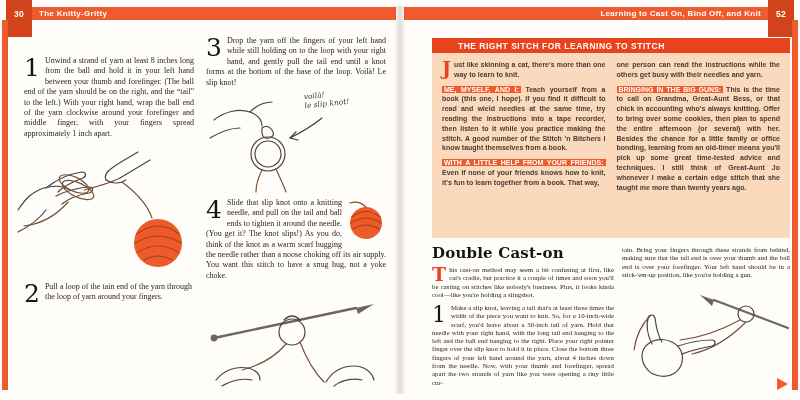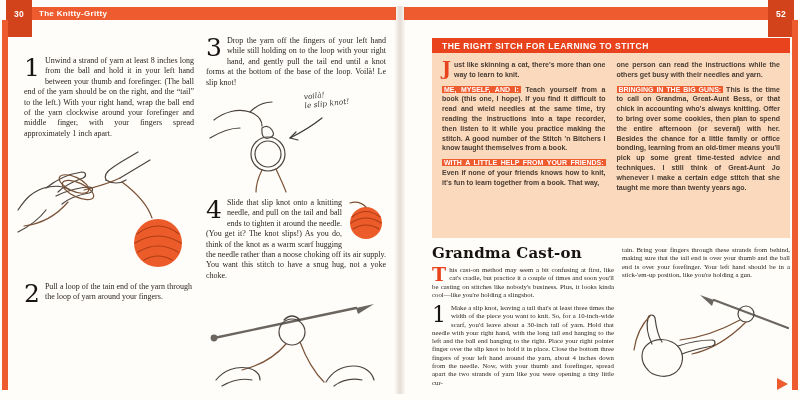--- a/index.html
+++ b/index.html
@@ -27,21 +27,21 @@
          font-size:16px;color:#181411;letter-spacing:.2px}
   .para{position:absolute;font-size:8px;line-height:1.3;text-align:justify;color:#2b2420}
   .para.small{font-size:6.8px;line-height:1.22}
   .stepnum{float:left;font-family:"DejaVu Serif",serif;font-size:25px;line-height:22px;
            padding:1px 5px 0 0;color:#181411}
   .dropcap{float:left;font-family:"DejaVu Serif",serif;font-weight:700;font-size:19px;
            line-height:15px;color:#e8431d;padding:1px 3px 0 0}
 
   .sitchbox{position:absolute;left:32px;top:38px;width:358px;height:200px;background:#fbd9bd;overflow:hidden}
   .sitchbox .btitle{height:15px;background:#e8431d;color:#fff;font-family:"Liberation Sans",sans-serif;
-                    font-weight:700;font-size:8.5px;letter-spacing:.5px;display:flex;align-items:center;padding:0 10px}
+                    font-weight:700;font-size:8.5px;letter-spacing:.5px;display:flex;align-items:center;padding:0 26px}
   .sitchbox .cols{display:flex;gap:11px;padding:7px 10px 8px;
                   font-family:"Liberation Sans",sans-serif;font-weight:700;font-size:7px;line-height:1.4;
                   color:#473c33;text-align:justify}
   .sitchbox .c{flex:1;min-width:0}
   .sitchbox p{margin:0 0 5px}
   .lead{background:#ee5b2e;color:#fff;padding:0 2px}
 
   .annot{position:absolute;font-family:"DejaVu Serif",serif;font-style:italic;font-size:7.5px;
          color:#3a3a3a;transform:rotate(-6deg);line-height:1.2;white-space:nowrap}
   .illus{position:absolute}
@@ -145,40 +145,41 @@
           <path d="M128,104 C136,98 146,96 156,98"></path>
           <path d="M10,98 C18,88 30,84 42,86 C50,88 54,92 54,98"></path>
           <path d="M16,104 C26,98 36,96 46,98"></path>
         </g>
       </svg>
     </div>
   </div>
 
   <div class="page right">
     <div class="bar br">
+      <span class="head">Learning to Cast On, Bind Off, and Knit</span>
       <span class="num">52</span>
     </div>
     <div class="strip r"></div>
 
     <div class="sitchbox">
       <div class="btitle">THE RIGHT SITCH FOR LEARNING TO STITCH</div>
       <div class="cols">
         <div class="c">
           <p><span class="dropcap">J</span><span>ust like skinning a cat, there's more than one way to learn to knit.</span></p>
           <p><span class="lead">ME, MYSELF, AND I:</span> <span>Teach yourself from a book (this one, I hope). If you find it difficult to read and wield needles at the same time, try reading the instructions into a tape recorder, then listen to it while you practice making the stitch. A good number of the Stitch 'n Bitchers I know taught themselves from a book.</span></p>
           <p><span class="lead">WITH A LITTLE HELP FROM YOUR FRIENDS:</span> <span>Even if none of your friends knows how to knit, it's fun to learn together from a book. That way,</span></p>
         </div>
         <div class="c">
           <p><span>one person can read the instructions while the others get busy with their needles and yarn.</span></p>
           <p><span class="lead">BRINGING IN THE BIG GUNS:</span> <span>This is the time to call on Grandma, Great-Aunt Bess, or that chick in accounting who's always knitting. Offer to bring over some cookies, then plan to spend the entire afternoon (or several) with her. Besides the chance for a little family or office bonding, learning from an old-timer means you'll pick up some great time-tested advice and techniques. I still think of Great-Aunt Jo whenever I make a certain edge stitch that she taught me more than twenty years ago.</span></p>
         </div>
       </div>
     </div>
 
-    <h1 class="sec" style="left:32px;top:244px;font-size:15px">Grandma Cast-on</h1>
+    <h1 class="sec" style="left:32px;top:244px;font-size:15px">Double Cast-on</h1>
 
     <div class="para small" style="left:32px;top:266px;width:182px">
       <span class="dropcap">T</span><span>his cast-on method may seem a bit confusing at first, like cat's cradle, but practice it a couple of times and soon you'll be casting on stitches like nobody's business. Plus, it looks kinda cool—like you're holding a slingshot.</span>
     </div>
 
     <div class="para small" style="left:32px;top:304px;width:182px">
       <span class="stepnum" style="font-size:22px;line-height:19px">1</span><span>Make a slip knot, leaving a tail that's at least three times the width of the piece you want to knit. So, for a 10-inch-wide scarf, you'd leave about a 30-inch tail of yarn. Hold that needle with your right hand, with the long tail end hanging to the left and the ball end hanging to the right. Place your right pointer finger over the slip knot to hold it in place. Close the bottom three fingers of your left hand around the yarn, about 4 inches down from the needle. Now, with your thumb and forefinger, spread apart the two strands of yarn like you were opening a tiny little cur-</span>
     </div>
 
     <div class="para small" style="left:222px;top:246px;width:168px">

